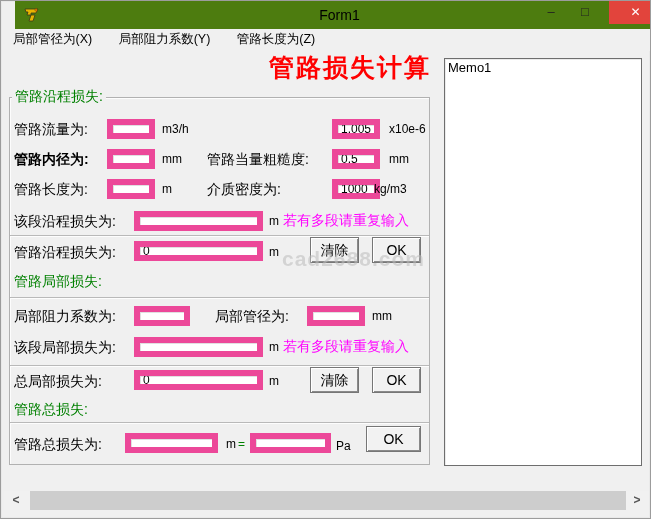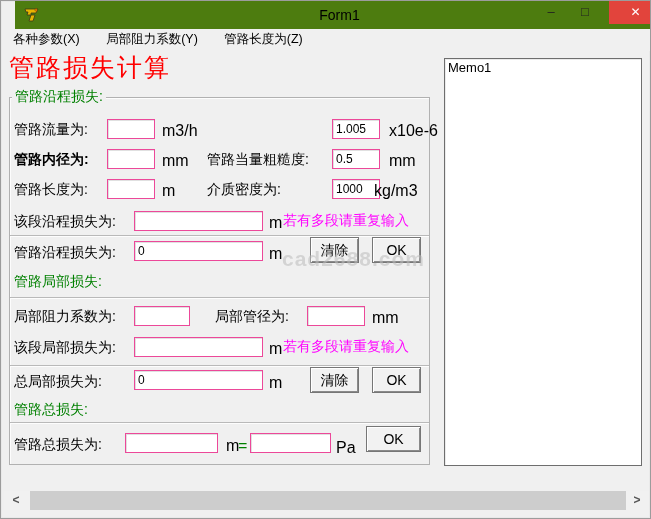--- a/index.html
+++ b/index.html
@@ -19,37 +19,37 @@
   .btn-min { left:520px; width:32px; }
   .btn-max { left:552px; width:36px; }
   .btn-close { left:594px; width:53px; background:#e2443c; color:#fff; font-size:12px; }
 
   
   .menubar { position:absolute; left:1px; top:28px; width:648px; height:22px; background:#f0f0f0; }
   .menu-item { display:inline-block; padding:0 11px; height:22px; line-height:21px;
                font-size:12.5px; color:#000; cursor:default; }
 
   
-  .heading { position:absolute; left:8px; top:50px; width:422px; text-align:left;
-             font-size:25px; font-weight:normal; letter-spacing:2px; color:#ff0000; }
+  .heading { position:absolute; left:8px; top:50px; width:422px; text-align:right;
+             font-size:25px; font-weight:bold; letter-spacing:2px; color:#ff0000; }
 
   
   .panel { position:absolute; left:8px; top:96px; width:421px; height:368px;
            border:1px solid #b1b1b1; box-shadow:1px 1px 0 #fdfdfd inset; }
   .panel-caption { position:absolute; left:2px; top:-10px; padding:0 3px; background:#f0f0f0;
                    color:#008000; font-size:14px; }
   .sep { position:absolute; left:0; width:419px; height:2px;
          border-top:1px solid #b9b9b9; border-bottom:1px solid #fdfdfd; }
 
   .lbl { position:absolute; font-size:14px; color:#000; white-space:nowrap; height:18px; line-height:18px; }
   .green-lbl { position:absolute; font-size:14px; color:#008000; white-space:nowrap; }
-  .unit { position:absolute; font-size:16px; color:#000; white-space:nowrap; }
+  .unit { position:absolute; font-size:12px; color:#000; white-space:nowrap; }
   .hint { position:absolute; font-size:14px; color:#ff00ff; white-space:nowrap; }
 
-  .inp { position:absolute; height:20px; background:#fff; border:1px solid #ec4899;
+  .inp { position:absolute; height:20px; background:#fff; border:6px solid #ec4899;
          box-shadow:inset 1px 1px 0 rgba(0,0,0,.12); font-size:12px; padding:0 3px;
          font-family:"Liberation Sans","DejaVu Sans",sans-serif; }
 
   .btn { position:absolute; height:26px; background:#f2f2f2; border:1px solid #767676;
          box-shadow:inset 1px 1px 0 #ffffff, inset -1px -1px 0 #8a8a8a;
          font-size:14px; color:#000; text-align:center; line-height:24px; cursor:default;
          font-family:"Liberation Sans","DejaVu Sans",sans-serif; }
 
   
   .memo { position:absolute; left:443px; top:57px; width:198px; height:408px; background:#fff;
@@ -78,21 +78,21 @@
       <polygon points="2,3 15,3 13,7 8,7 8,9 12,9 10,15 6,15 8,9 4,9 5,6 3,6" fill="#e8b400" stroke="#3a3a1a" stroke-width="0.8"></polygon>
       <path d="M13 2 q2 2 0.5 4 q-0.5 -1.5 -2 -2 q1.5 -0.5 1.5 -2z" fill="#ff8a00" stroke="#7a3c00" stroke-width="0.5"></path>
     </svg>
     <div class="win-title">Form1</div>
     <div class="cap-btn btn-min">–</div>
     <div class="cap-btn btn-max">□</div>
     <div class="cap-btn btn-close">✕</div>
   </div>
 
   <div class="menubar">
-    <span class="menu-item">各种参数(X)</span>
+    <span class="menu-item">局部管径为(X)</span>
     <span class="menu-item">局部阻力系数(Y)</span>
     <span class="menu-item">管路长度为(Z)</span>
   </div>
 
   <div class="heading">管路损失计算</div>
 
   <div class="watermark">cad2688.com</div>
 
   <div class="panel">
     <span class="panel-caption">管路沿程损失:</span>

